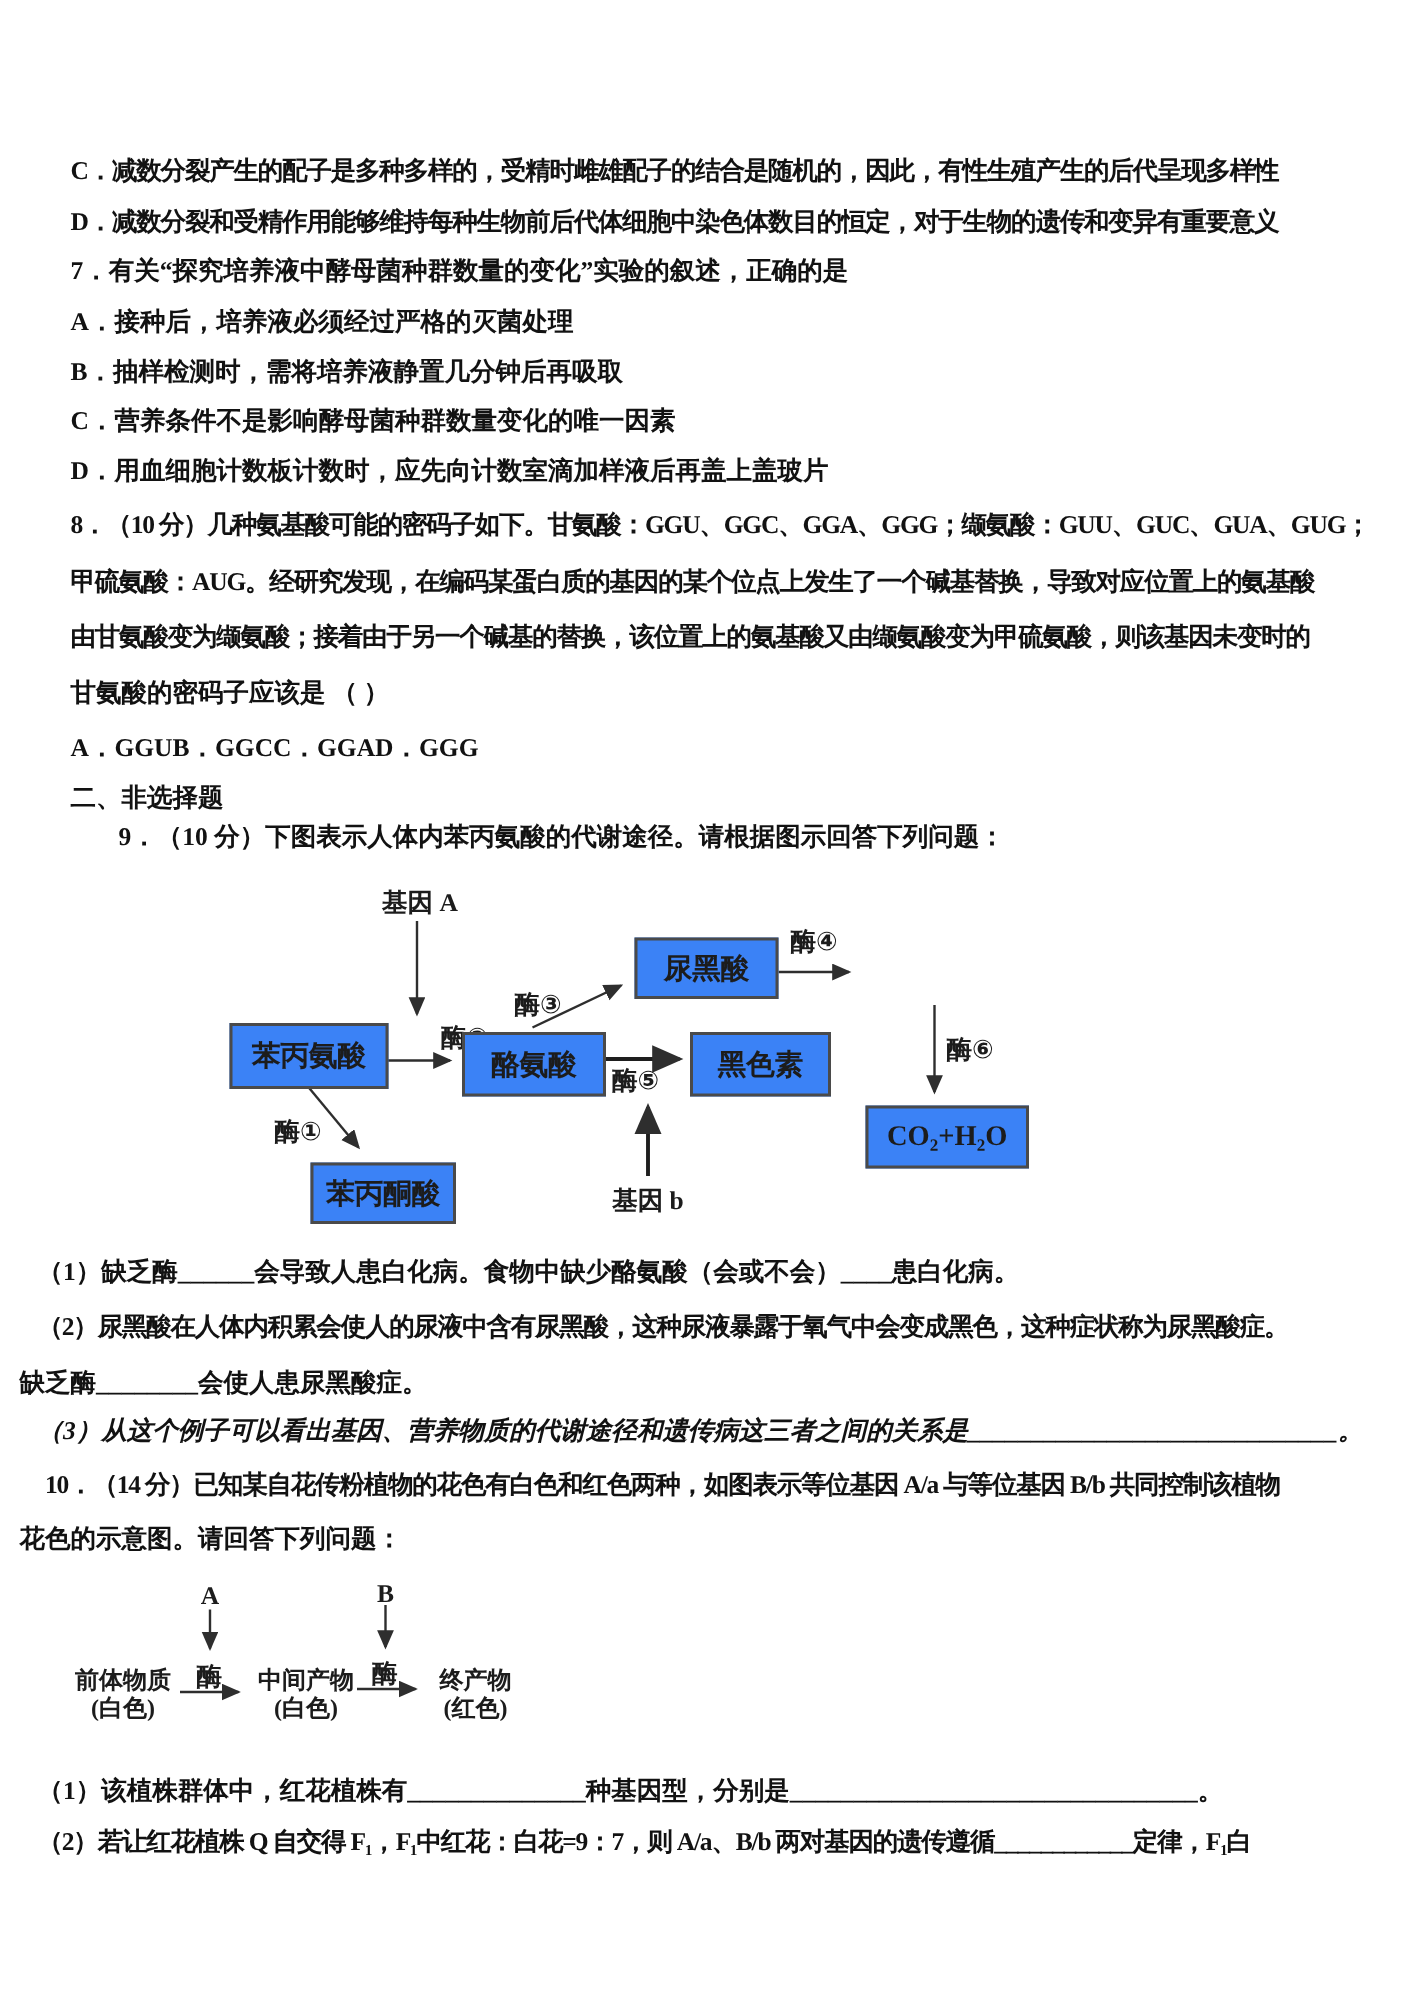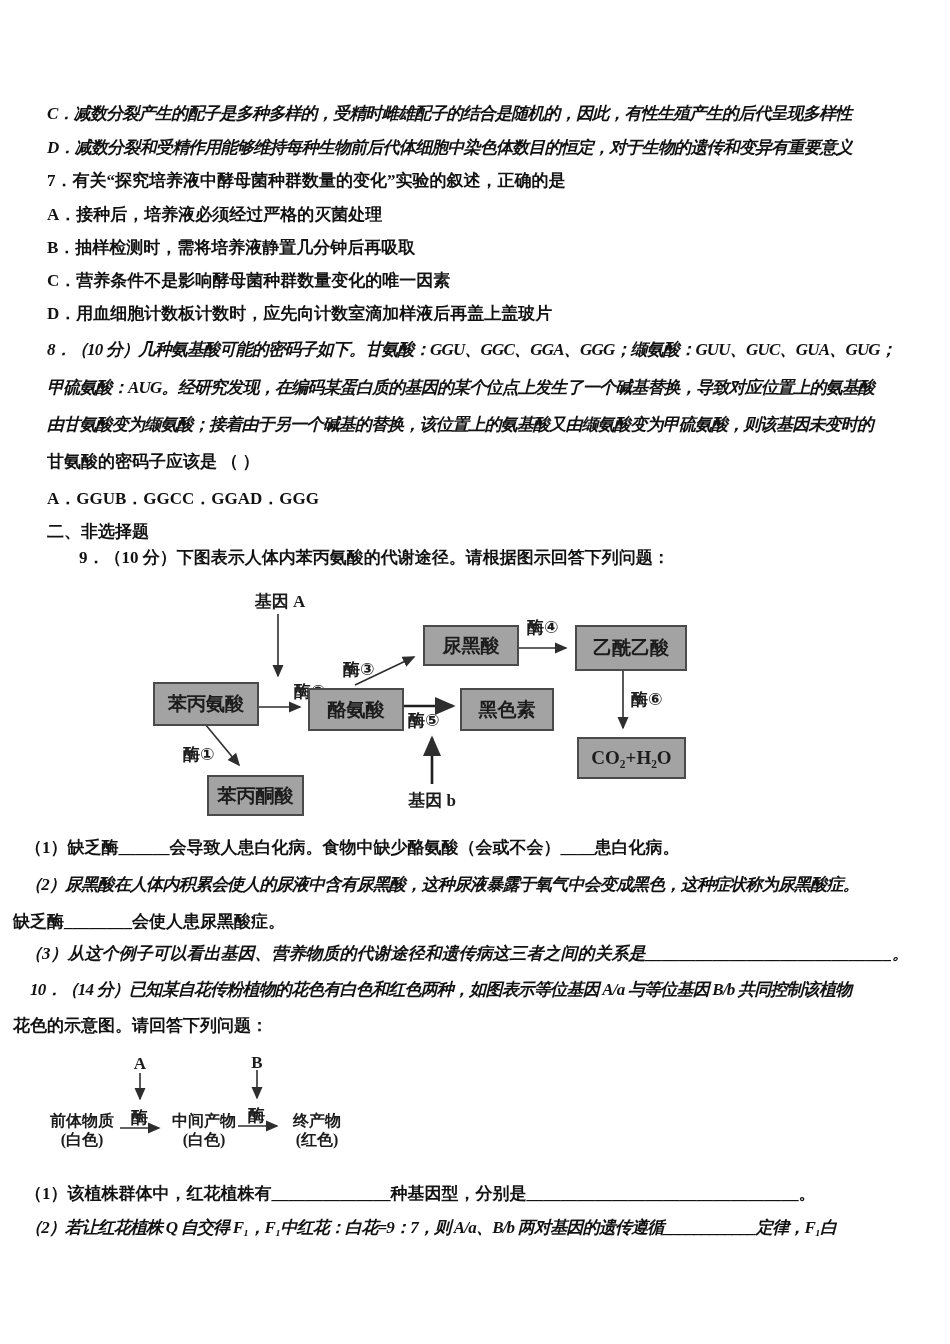--- a/index.html
+++ b/index.html
@@ -4,25 +4,25 @@
 <style>
   html,body{margin:0;padding:0;}
   body{
     width:950px;height:1344px;position:relative;background:#ffffff;overflow:hidden;
     font-family:"Liberation Serif","DejaVu Serif","DejaVu Sans",serif;
   }
   .ln{
     position:absolute;white-space:nowrap;font-size:17px;font-weight:bold;
     color:#121212;line-height:22px;
   }
-  .tight{letter-spacing:-0.8px;font-style:italic;}
+  .tight{letter-spacing:-0.8px;}
   .dia{position:absolute;}
   .dia svg{position:absolute;left:0;top:0;}
   .dbox{
-    position:absolute;border:2px solid #4a4a4a;background:#a3a3a3;color:#1c1c1c;
+    position:absolute;border:2px solid #4a4a4a;background:#3b82f6;color:#1c1c1c;
     font-size:19px;font-weight:bold;display:flex;align-items:center;justify-content:center;
     font-family:"Liberation Serif","DejaVu Serif","DejaVu Sans",serif;
   }
   .dlbl{
     position:absolute;color:#1c1c1c;font-size:17px;font-weight:bold;white-space:nowrap;
     font-family:"Liberation Serif","DejaVu Serif","DejaVu Sans",serif;
   }
   .node{
     position:absolute;color:#1c1c1c;font-size:16px;font-weight:bold;text-align:center;
     line-height:19px;white-space:nowrap;
@@ -79,21 +79,20 @@
   <div class="dlbl" style="left:15px;top:155px;padding-left:18px;">酶①</div>
   <div class="dlbl" style="left:108px;top:92px;padding-left:36px;">酶②</div>
   <div class="dlbl" style="left:193px;top:70px;">酶③</div>
   <div class="dlbl" style="left:377px;top:28px;">酶④</div>
   <div class="dlbl" style="left:258px;top:121px;">酶⑤</div>
   <div class="dlbl" style="left:481px;top:100px;">酶⑥</div>
 
   <div class="dbox" style="left:3px;top:94px;width:102px;height:40px;">苯丙氨酸</div>
   <div class="dbox" style="left:158px;top:100px;width:92px;height:39px;">酪氨酸</div>
   <div class="dbox" style="left:273px;top:37px;width:92px;height:37px;">尿黑酸</div>
-  <div class="dbox" style="left:425px;top:37px;width:108px;height:42px;">乙酰乙酸</div>
   <div class="dbox" style="left:310px;top:100px;width:90px;height:39px;">黑色素</div>
   <div class="dbox" style="left:57px;top:187px;width:93px;height:37px;">苯丙酮酸</div>
   <div class="dbox" style="left:427px;top:149px;width:105px;height:38px;">CO₂+H₂O</div>
 </div>
 
 <div class="dia" style="left:40px;top:1053px;width:330px;height:110px;">
   <svg width="330" height="110" viewBox="0 0 330 110">
     <path class="arrowline" d="M100,20 L100,46" marker-end="url(#ah)"></path>
     <path class="arrowline" d="M217,17 L217,45" marker-end="url(#ah)"></path>
     <path class="arrowline" d="M80,75 L119,75" marker-end="url(#ah)"></path>

